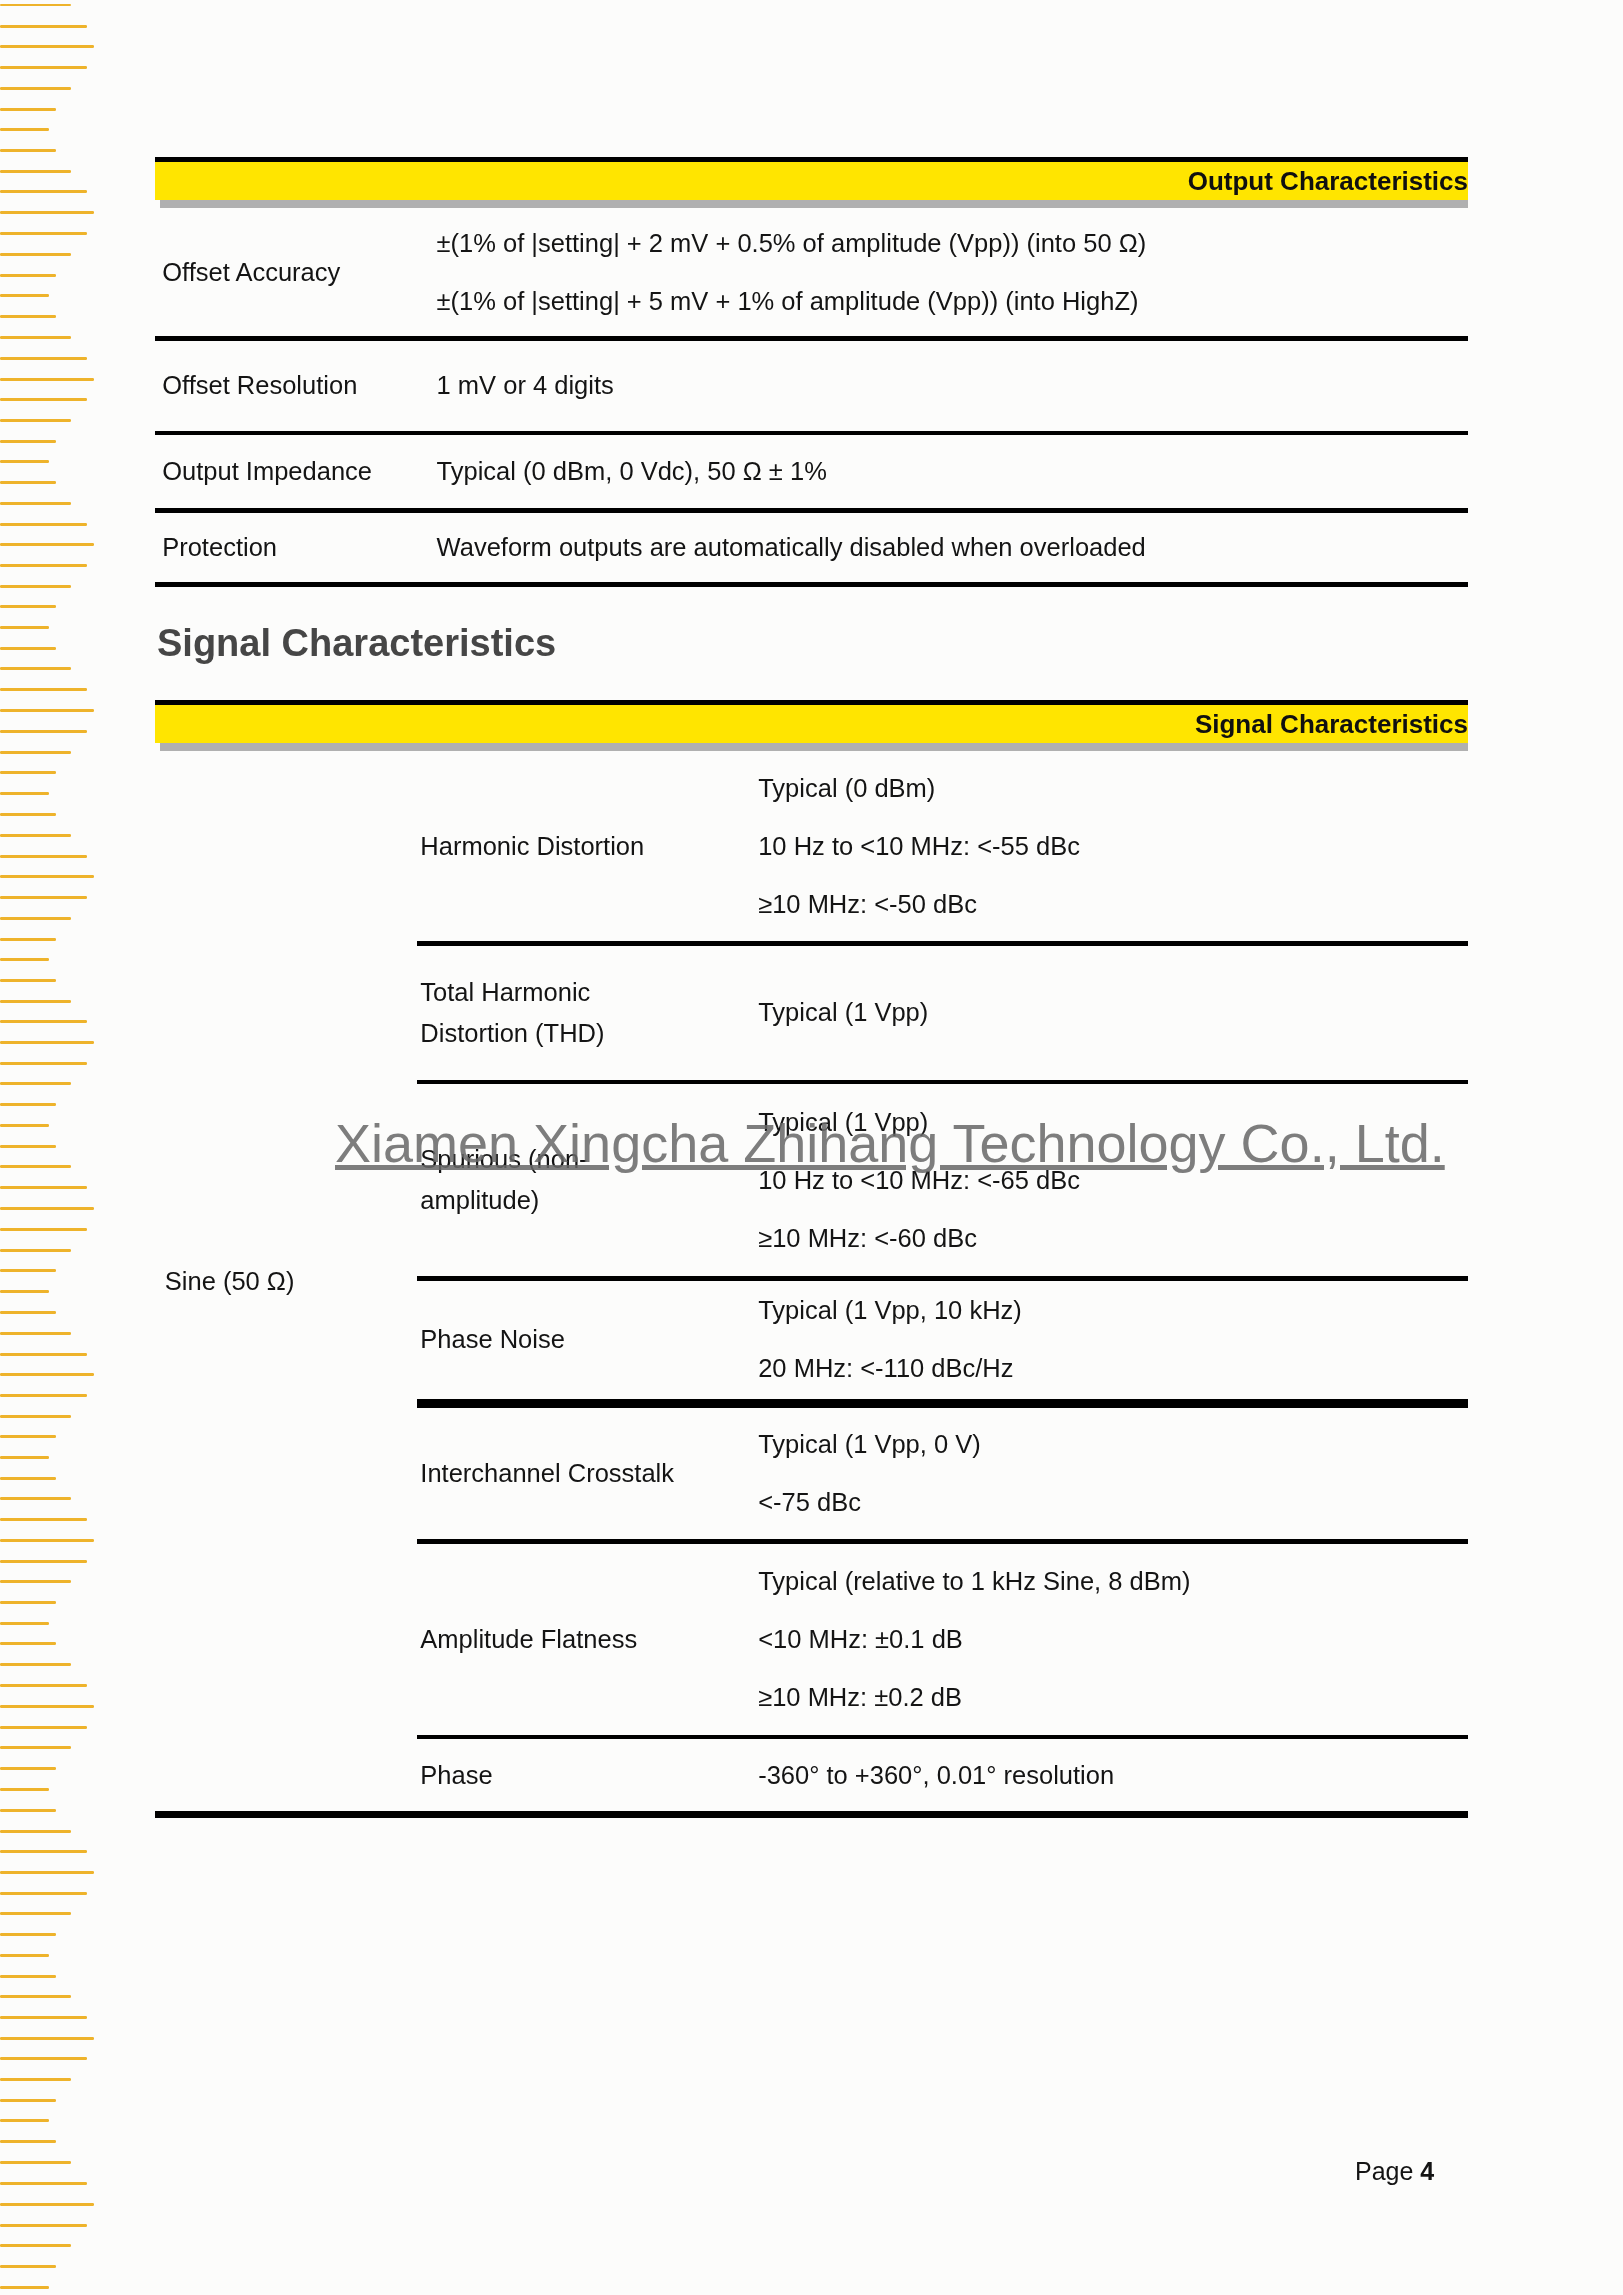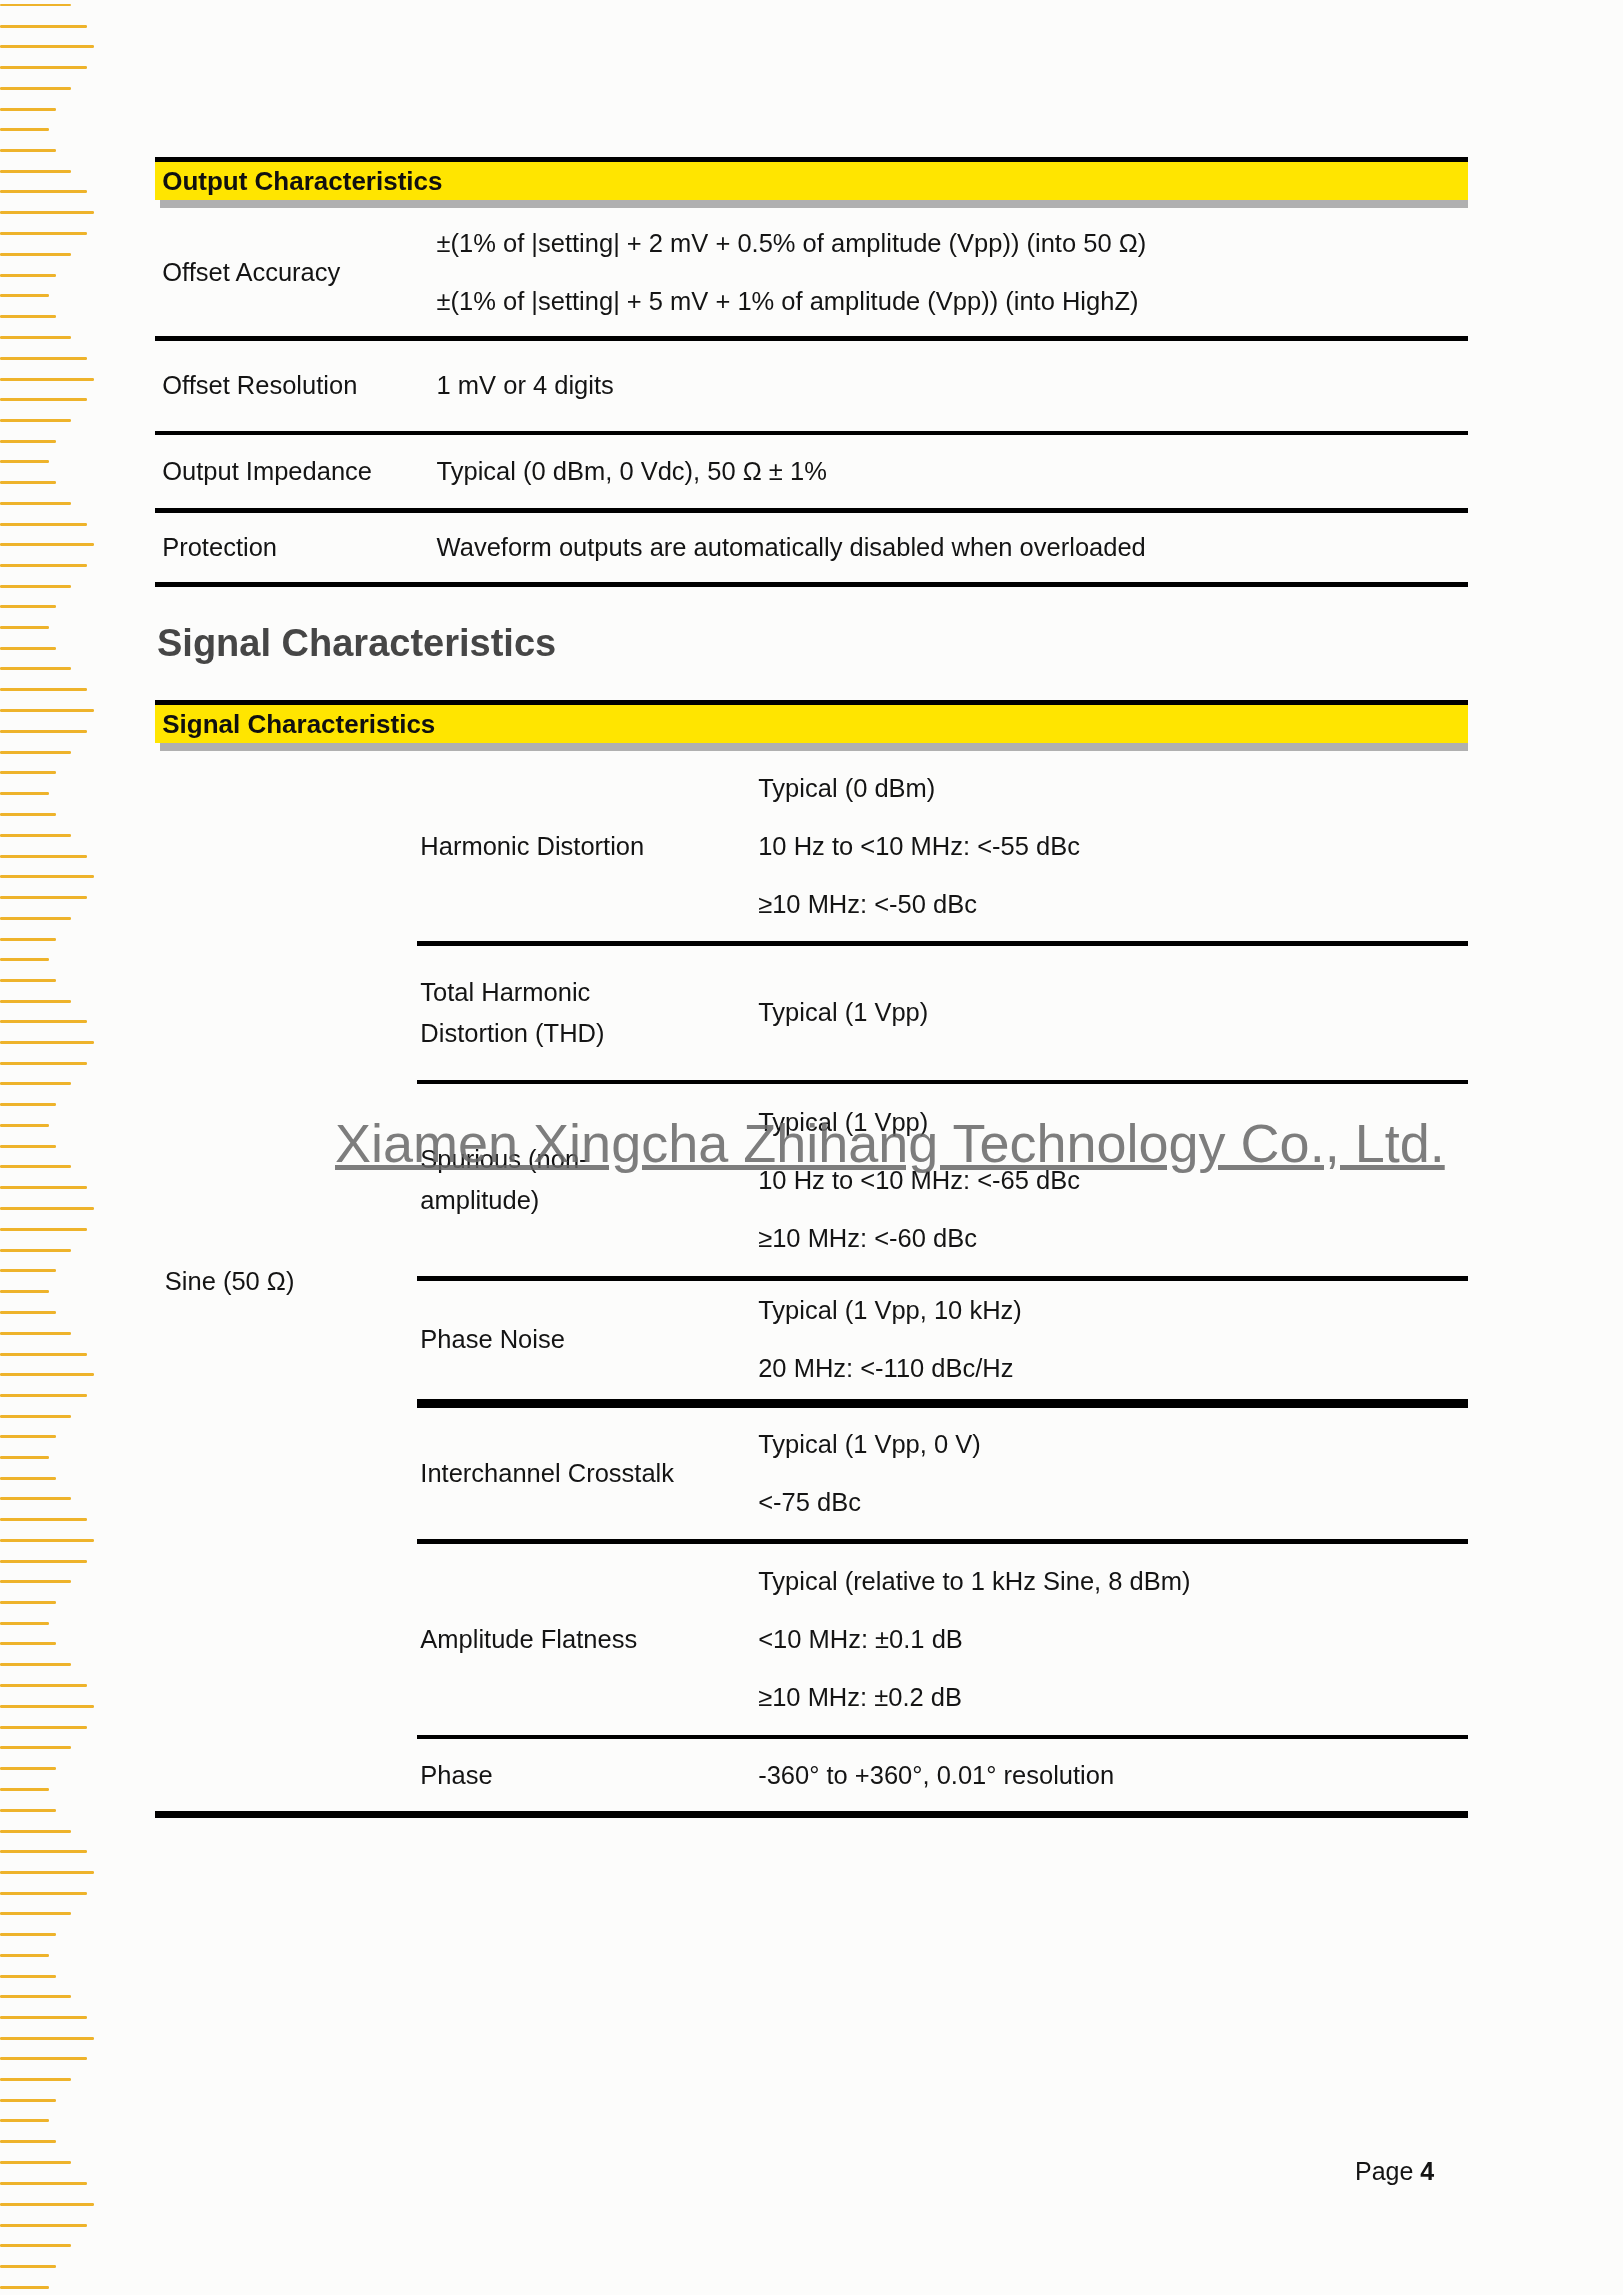--- a/index.html
+++ b/index.html
@@ -19,21 +19,21 @@
   }
 
   
   .content{position:absolute;left:155px;top:157px;width:1313px;}
 
   
   .band-top{height:5.2px;background:#000;}
   .band-yellow{
     height:38px;background:var(--band-yellow,#FFE500);
     display:flex;align-items:center;padding-left:7.2px;box-sizing:border-box;
-    font-size:26px;font-weight:bold;color:#101010;
+    font-size:26px;font-weight:bold;color:#101010;justify-content:flex-end;
   }
   .band-shadow{height:7.9px;background:var(--band-shadow,#B0B0B0);margin-left:4.6px;}
 
   .sep{height:4.6px;background:#000;}
   .table-bottom{height:5.2px;background:#000;}
   .sig-bottom{height:6.5px;background:#000;}
 
   
   .out-row{display:flex;align-items:center;}
   .out-row .label{width:277px;padding-left:7.2px;box-sizing:border-box;font-size:25.5px;}

